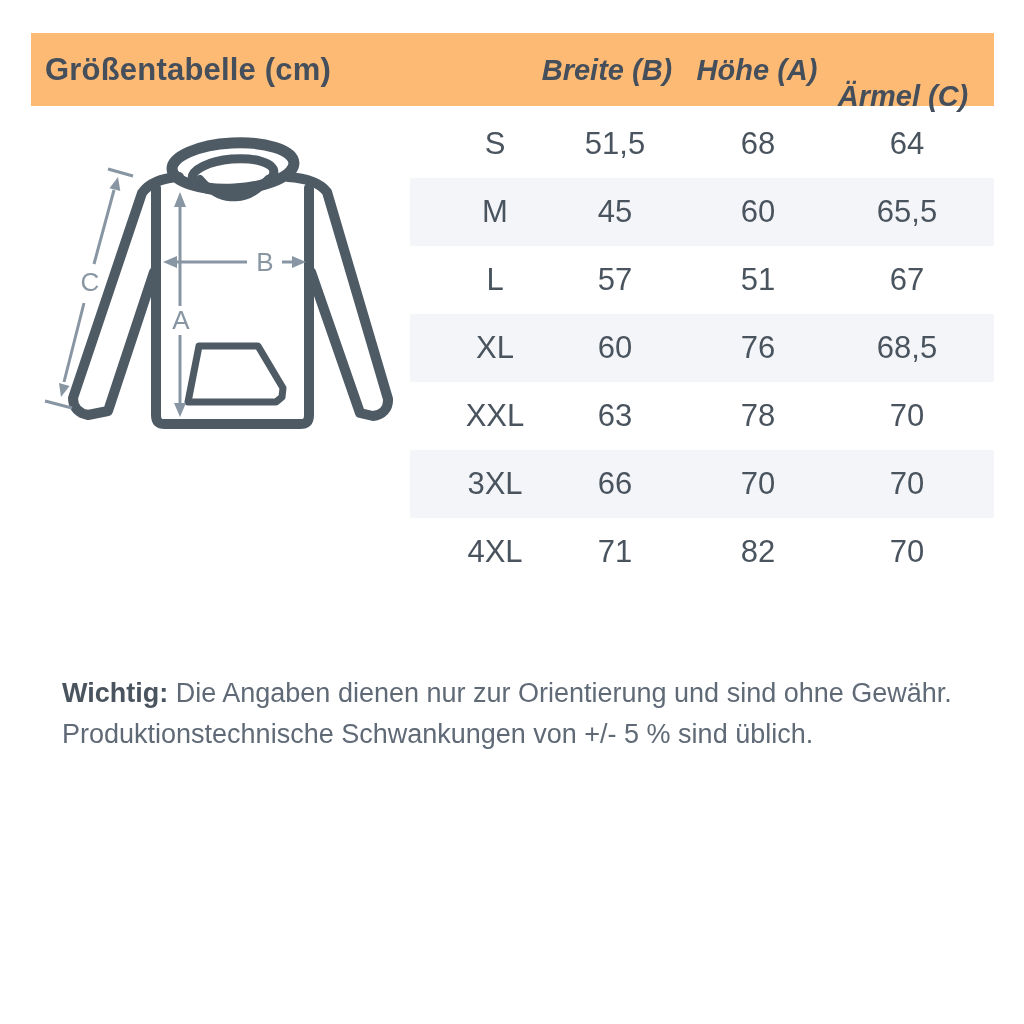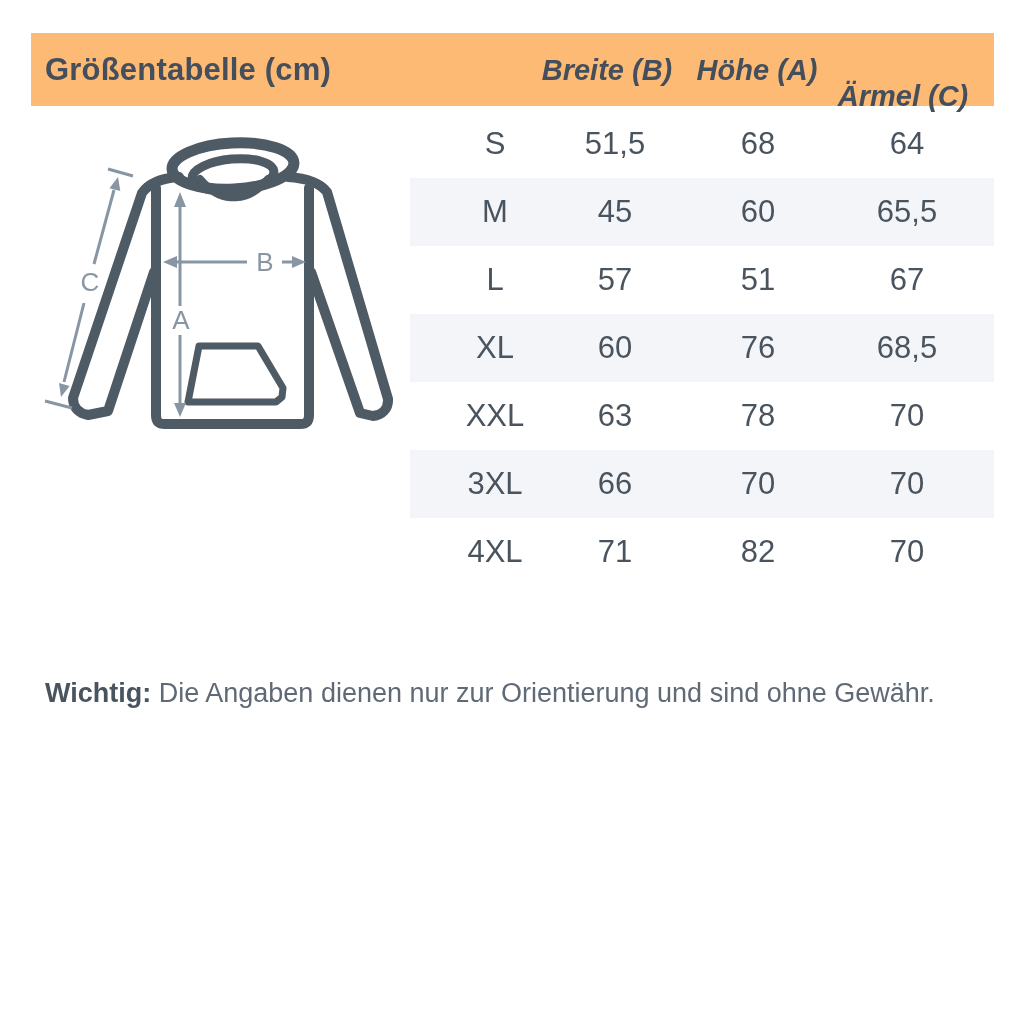--- a/index.html
+++ b/index.html
@@ -33,21 +33,21 @@
     font-size:31px;color:#4a545f;white-space:nowrap;
   }
   .c-size{left:85px;}
   .c-b{left:205px;}
   .c-h{left:348px;}
   .c-c{left:497px;}
   
   .hoodie-svg{position:absolute;left:30px;top:120px;}
   
   .note{
-    position:absolute;left:45px;top:673px;width:940px;
+    position:absolute;left:62px;top:673px;width:940px;
     font-size:27px;line-height:41px;color:#5f6a76;
   }
   .note b{color:#4a545f;}
 </style>
 </head>
 <body>
 
 <div class="canvas">
 
   <div class="band">
@@ -146,15 +146,16 @@
     <div class="row">
       <div class="cell c-size">4XL</div>
       <div class="cell c-b">71</div>
       <div class="cell c-h">82</div>
       <div class="cell c-c">70</div>
     </div>
   </div>
 
   <div class="note">
     <div><b>Wichtig:</b> <span>Die Angaben dienen nur zur Orientierung und sind ohne Gewähr.</span></div>
+    <div>Produktionstechnische Schwankungen von +/- 5 % sind üblich.</div>
   </div>
 
 </div>
 
 </body></html>

